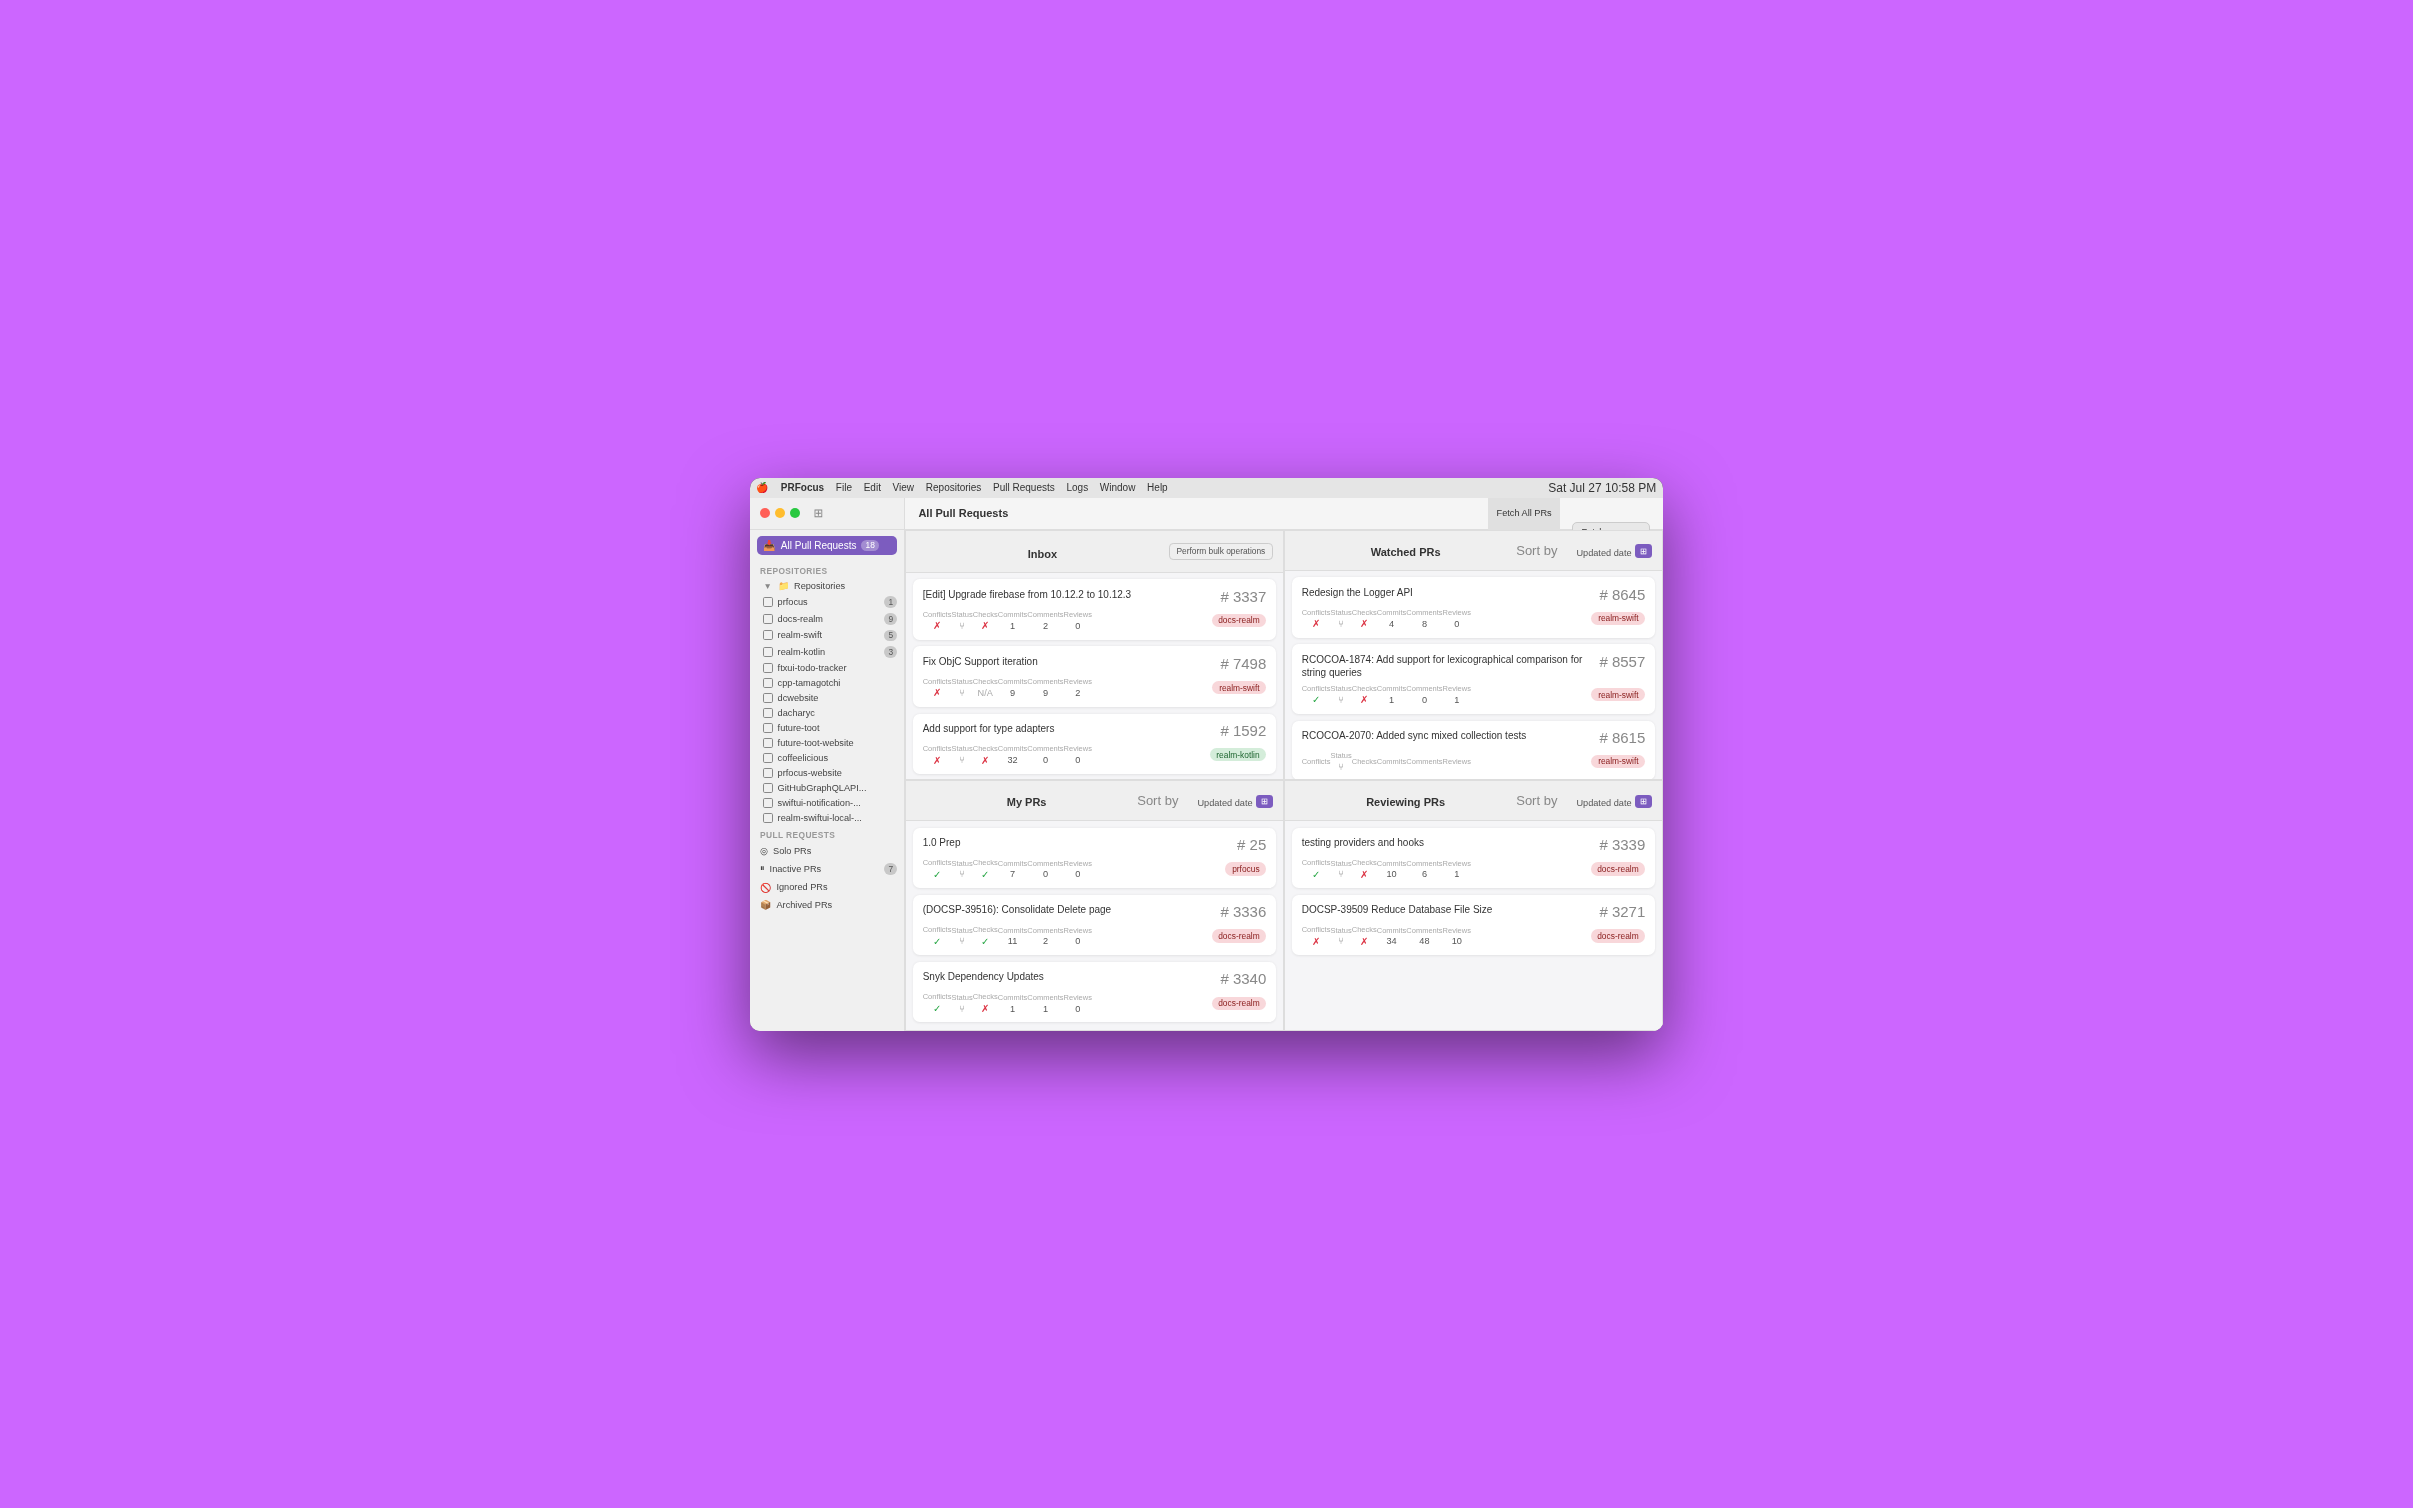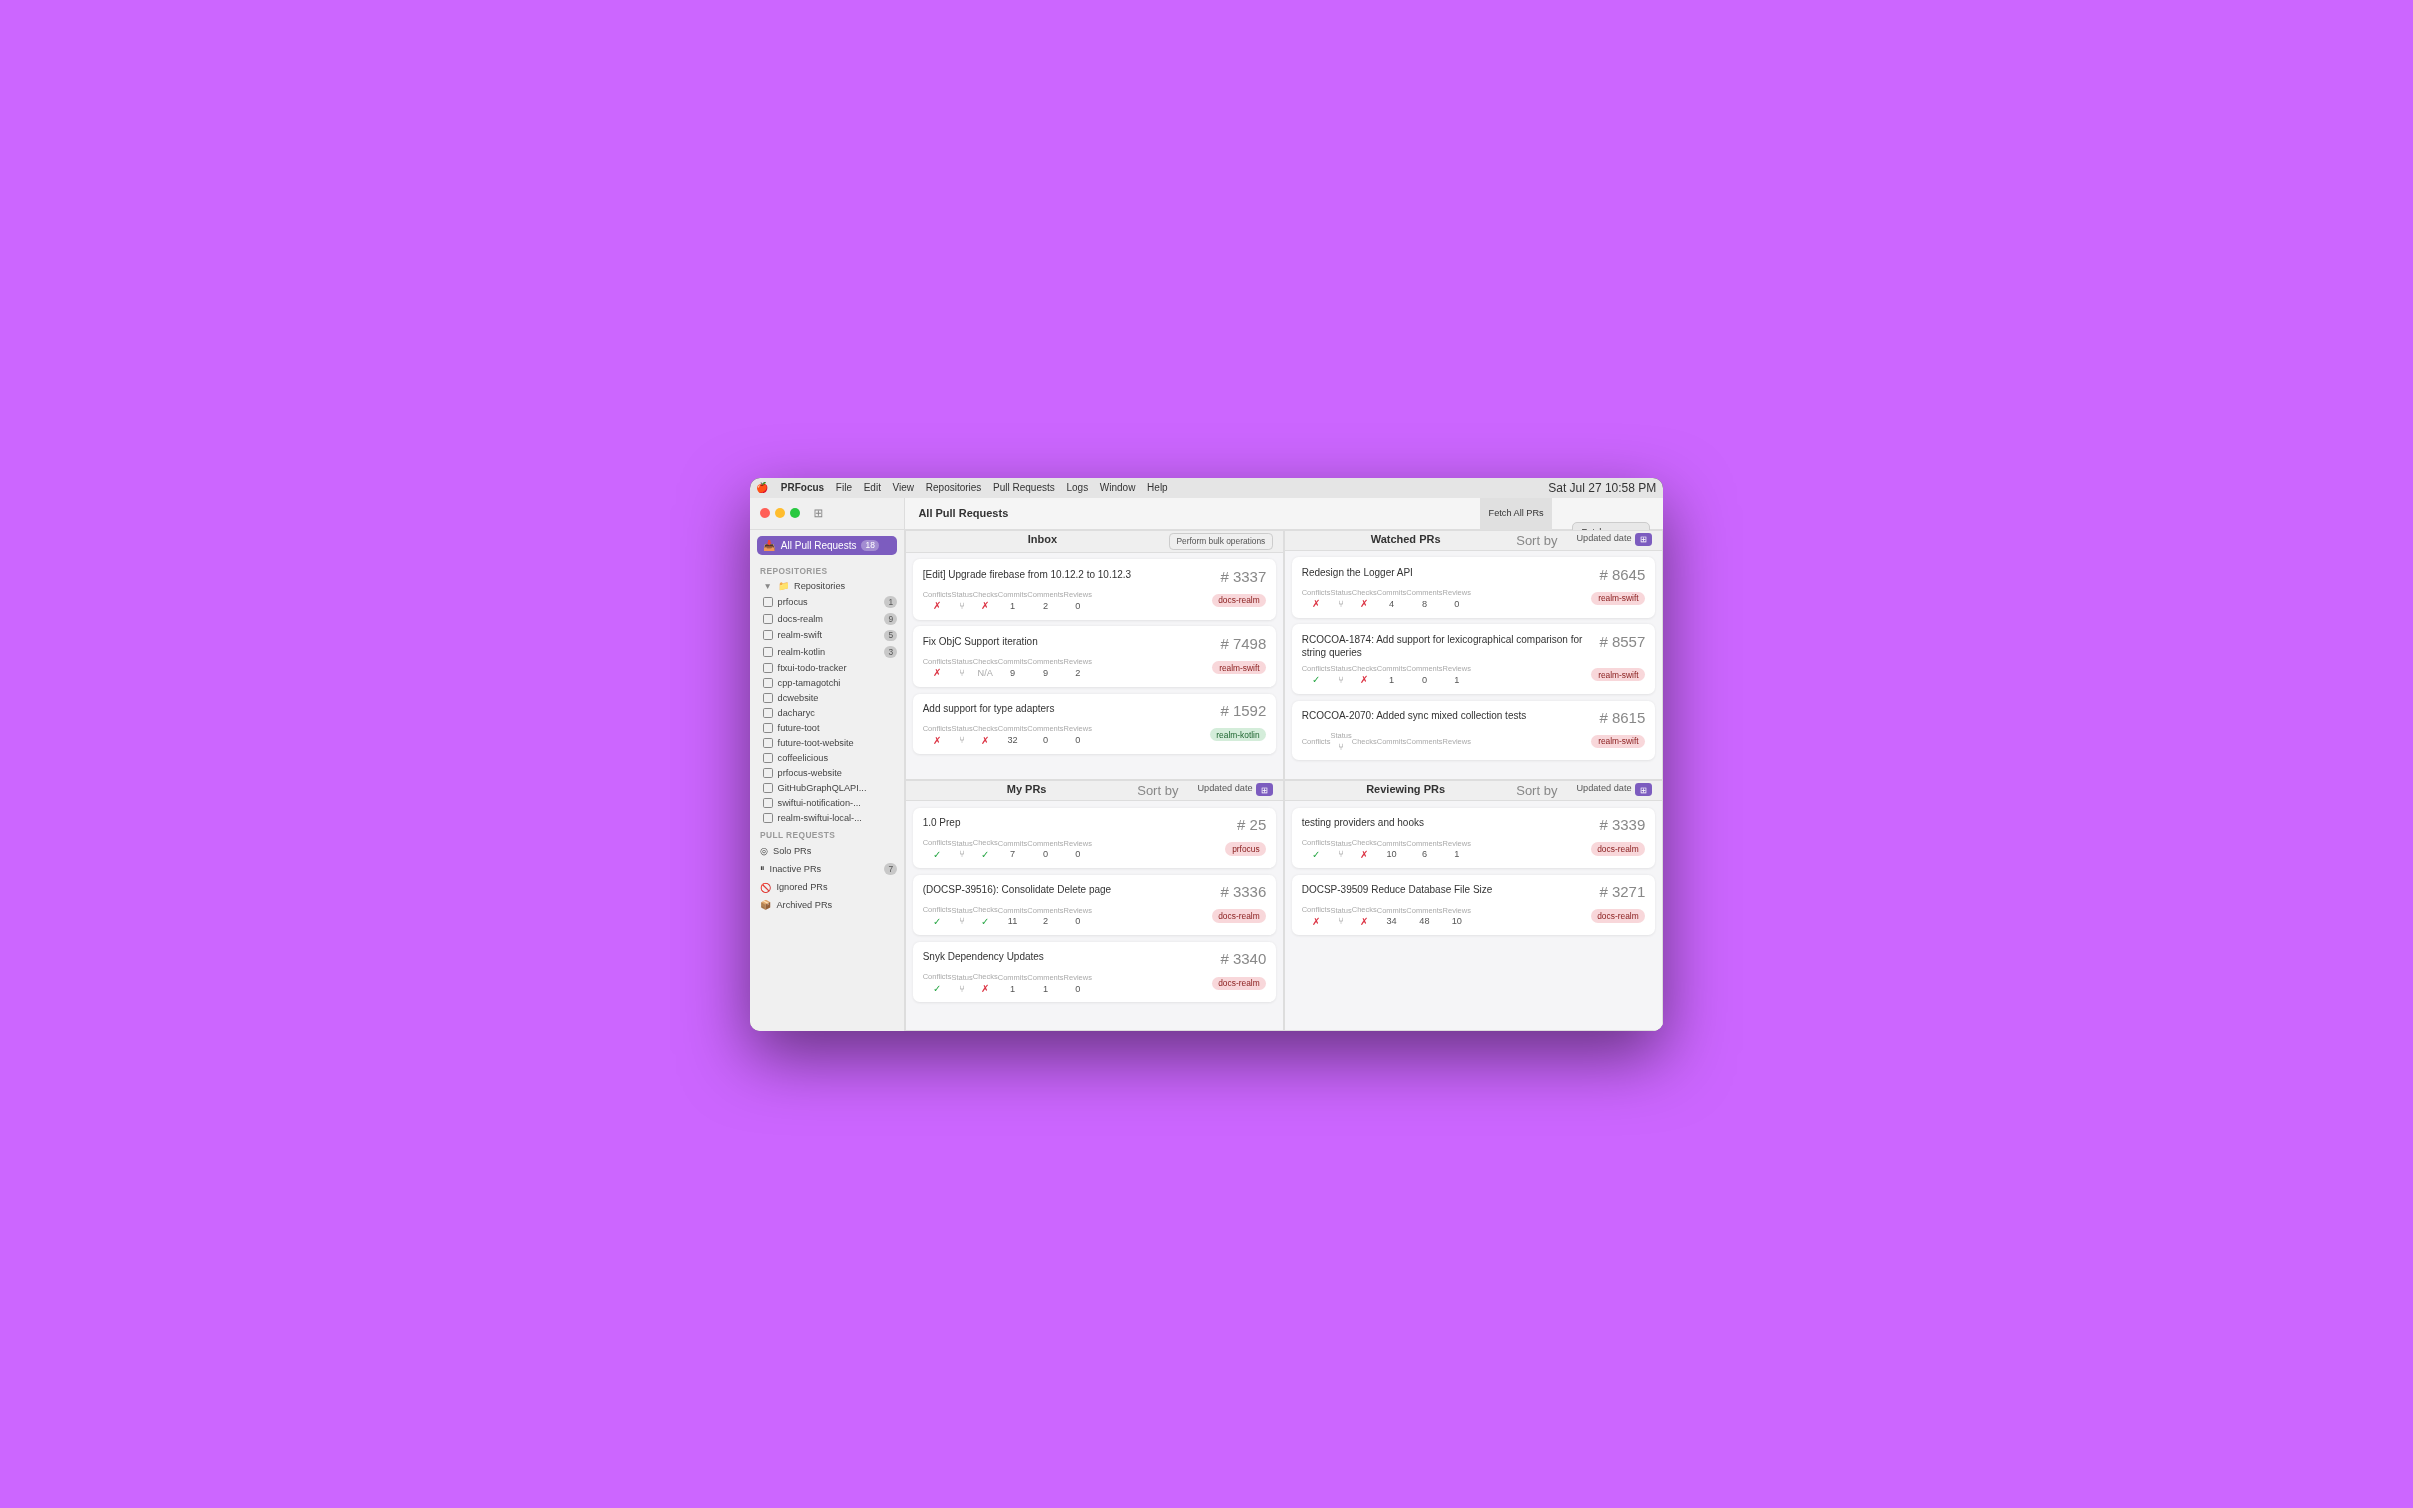--- a/index.html
+++ b/index.html
@@ -138,21 +138,21 @@
       gap: 6.7px;
     }
     .main-title {
       font-size: 11px;
       font-weight: 600;
       color: #333;
     }
     .main-toolbar-right {
       margin-left: auto;
       display: flex;
-      gap: 20px;
+      gap: 12px;
     }
     .toolbar-btn {
       background: #e0e0e0;
       border: none;
       border-radius: 5px;
       padding: 3.4px 8.4px;
       font-size: 9.2px;
       cursor: pointer;
       color: #333;
     }
@@ -182,23 +182,23 @@
     }
     .panel {
       background: #f5f5f7;
       display: flex;
       flex-direction: column;
       overflow: hidden;
       border: 0.4px solid #ddd;
     }
     .panel-header {
       background: #efefef;
-      padding: 2px 10px;
-      display: flex;
-      align-items: flex-start;
+      padding: 12px 10px;
+      display: flex;
+      align-items: flex-end;
       border-bottom: 0.8px solid #ddd;
       flex-shrink: 0;
     }
     .panel-title {
       font-size: 11px;
       font-weight: 600;
       color: #333;
       flex: 1;
       text-align: center;
     }

